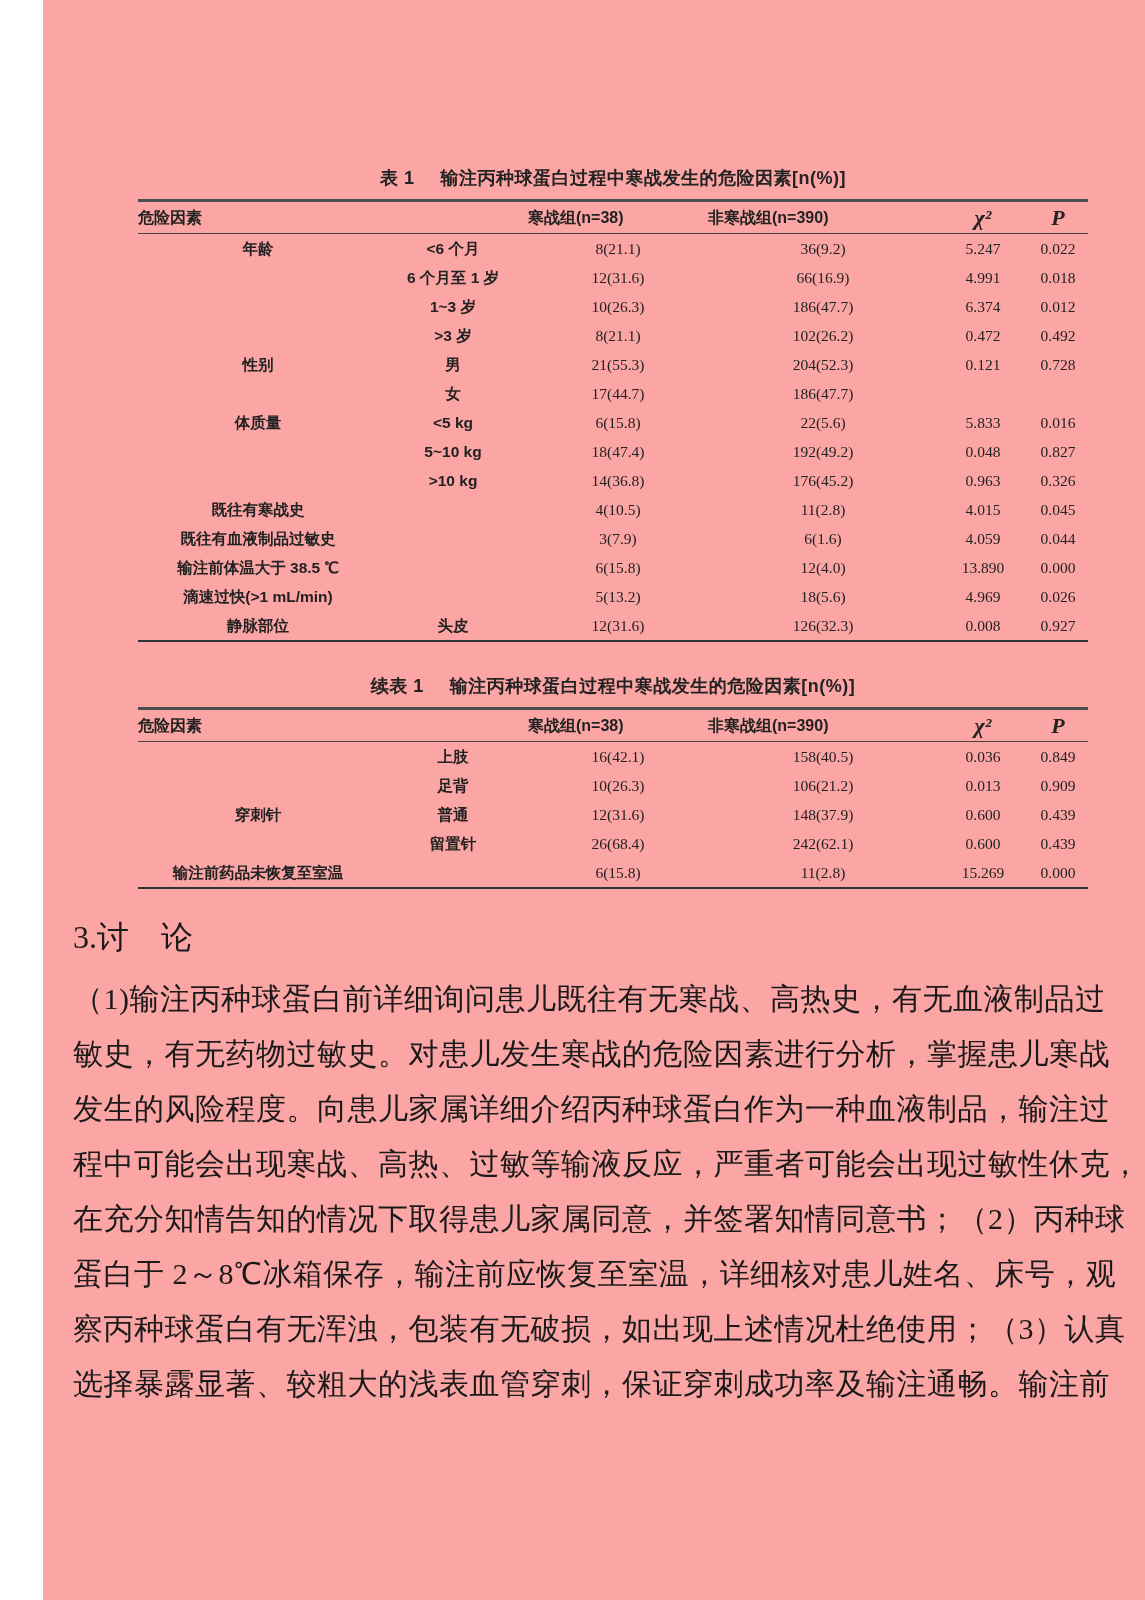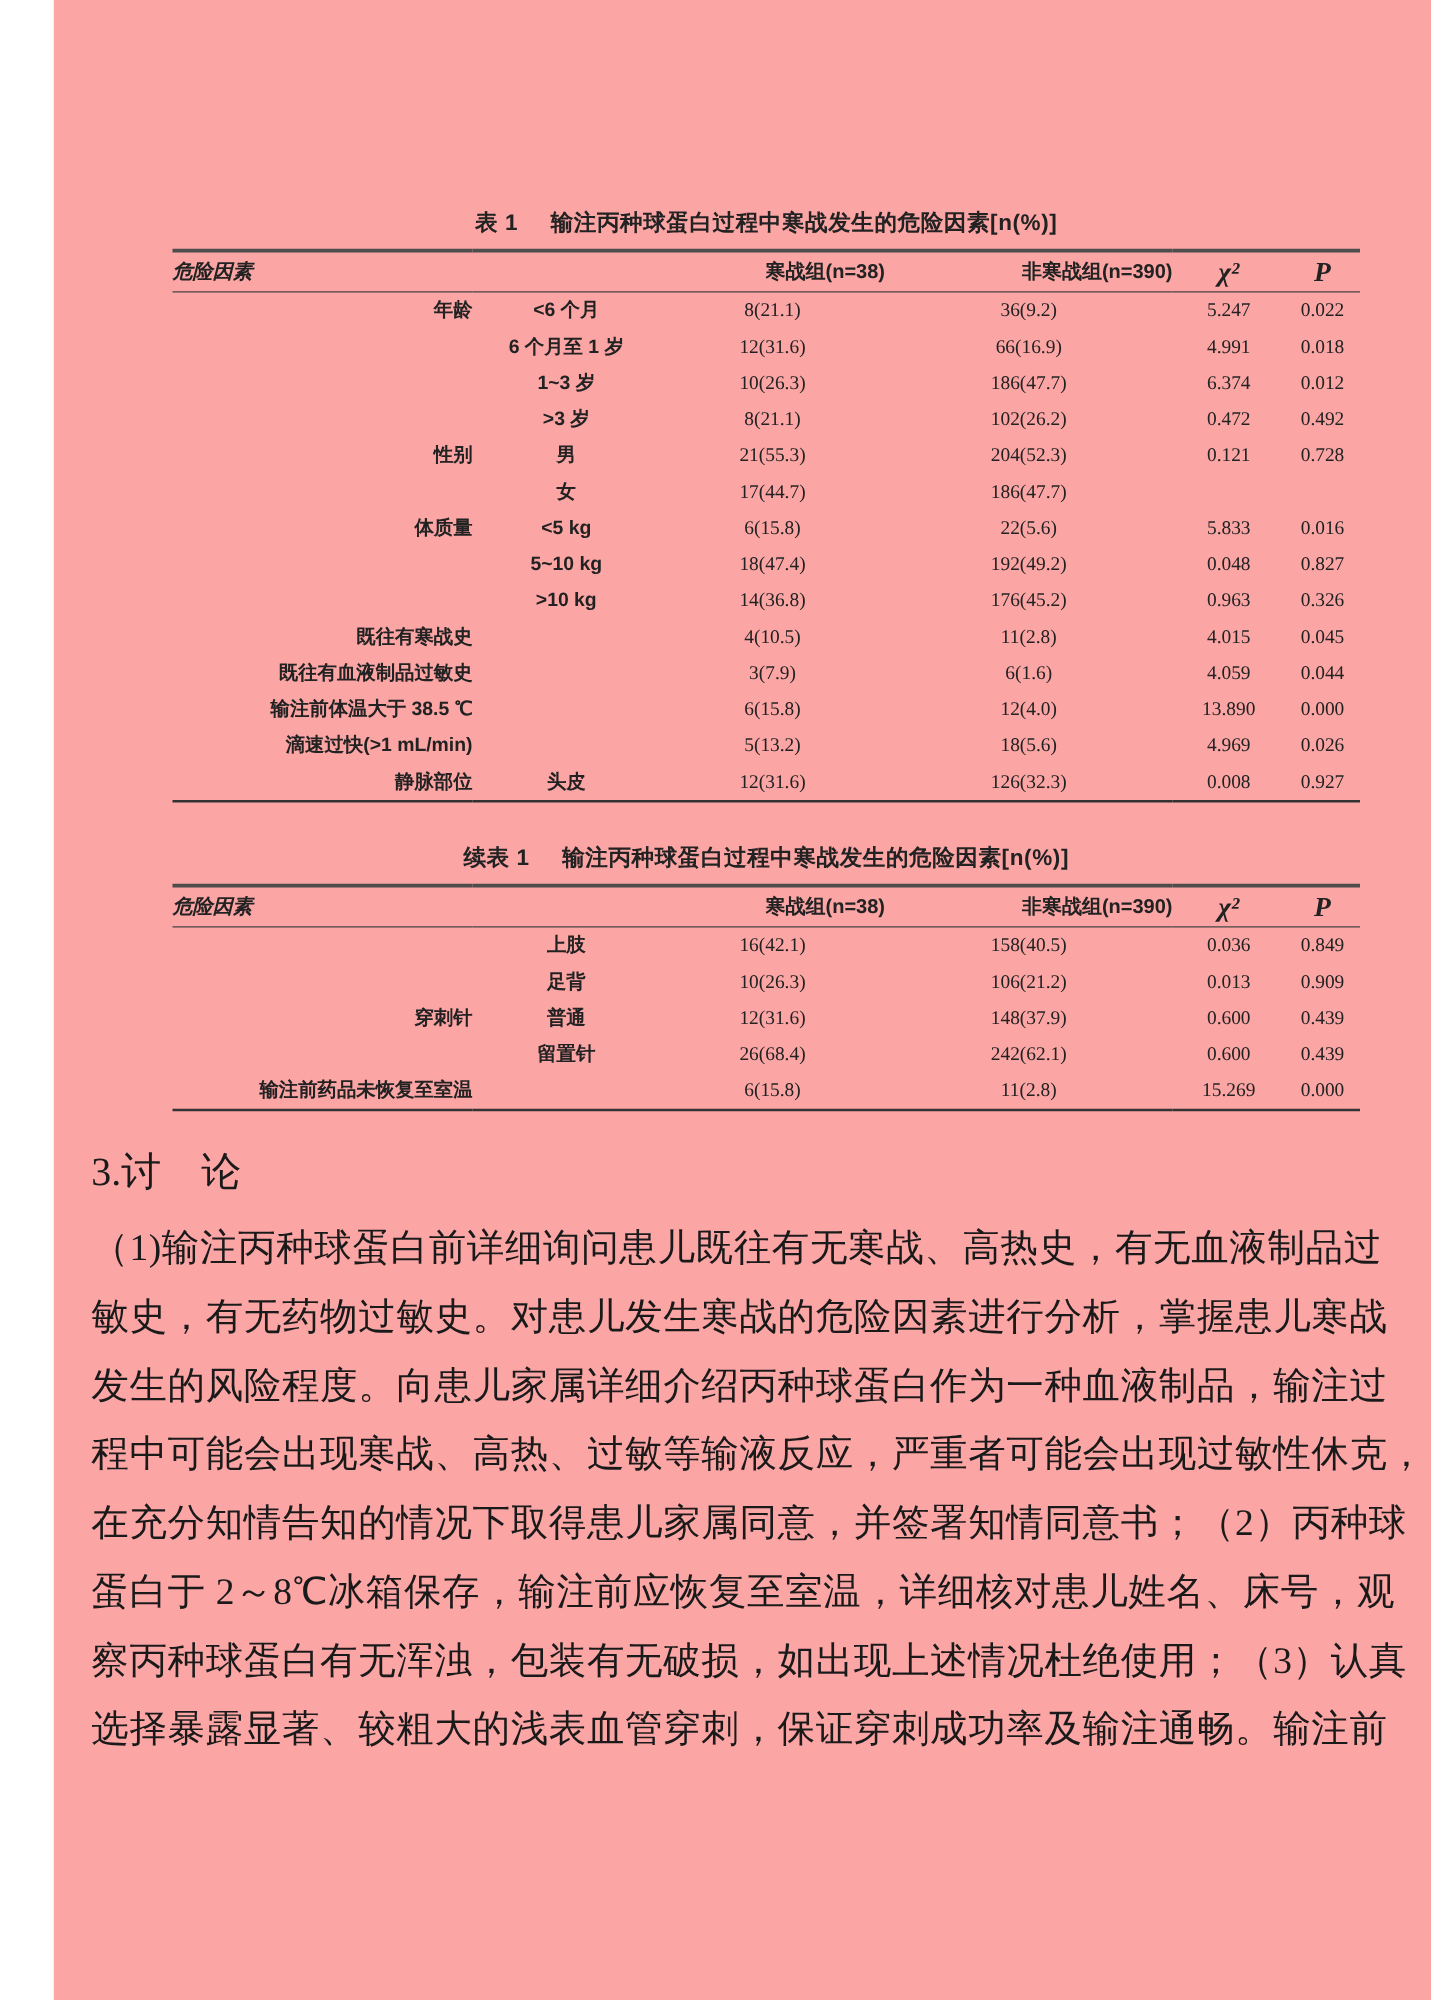--- a/index.html
+++ b/index.html
@@ -41,38 +41,38 @@
   }
   table.doc-table thead tr { border-bottom: 1.5px solid #444; }
   table.doc-table th {
     font-family: "Liberation Sans", sans-serif;
     font-weight: 700;
     font-size: 16px;
     color: #222;
     padding: 5px 0 4px 0;
     line-height: 22px;
   }
-  table.doc-table th.h-factor { text-align: left; font-style: italic; }
-  table.doc-table th.h-num { text-align: right; }
+  table.doc-table th.h-factor { text-align: left; }
+  table.doc-table th.h-num { text-align: left; }
   table.doc-table th.h-stat {
     text-align: center;
     font-family: "Liberation Serif", serif;
     font-style: italic;
     font-size: 22px;
   }
   table.doc-table td {
     font-size: 15.5px;
     line-height: 29px;
     height: 29px;
     white-space: nowrap;
     overflow: hidden;
     color: #222;
   }
   td.c0 {
-    text-align: right;
+    text-align: center;
     font-family: "Liberation Sans", sans-serif;
     font-weight: 700;
     font-size: 15.5px;
   }
   td.c1 {
     text-align: center;
     font-family: "Liberation Sans", sans-serif;
     font-weight: 700;
     font-size: 15.5px;
   }

